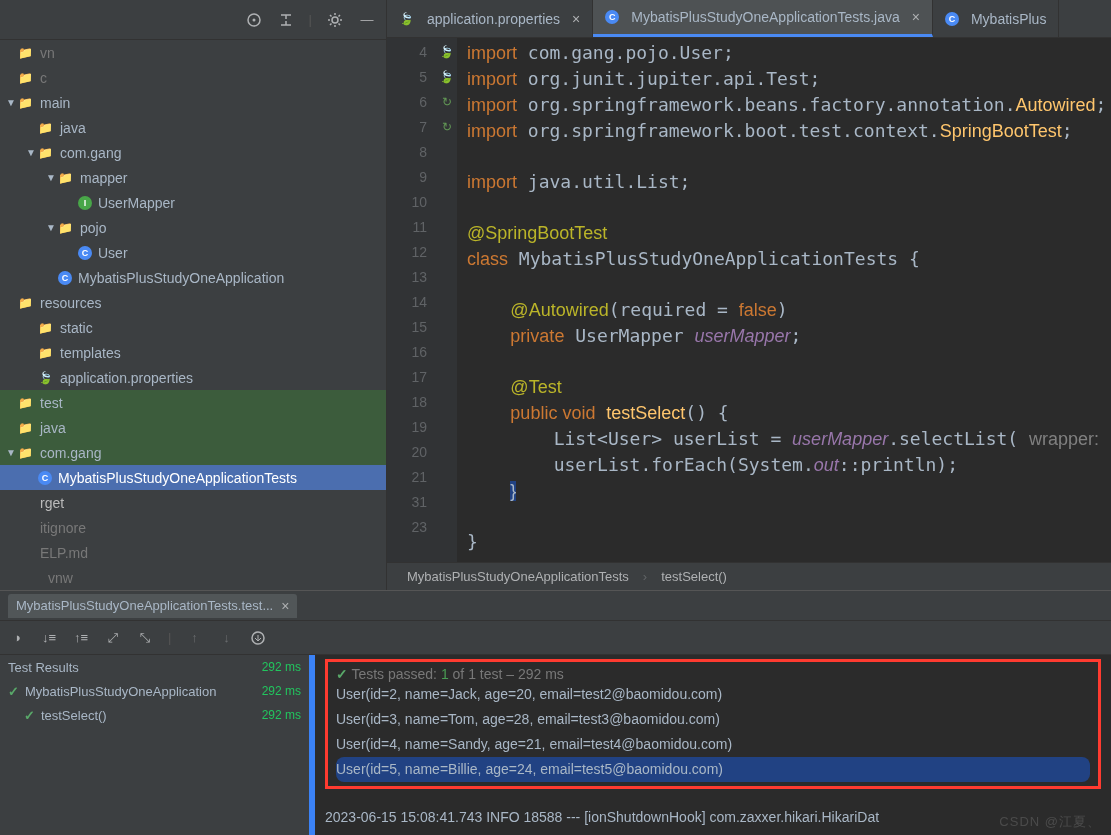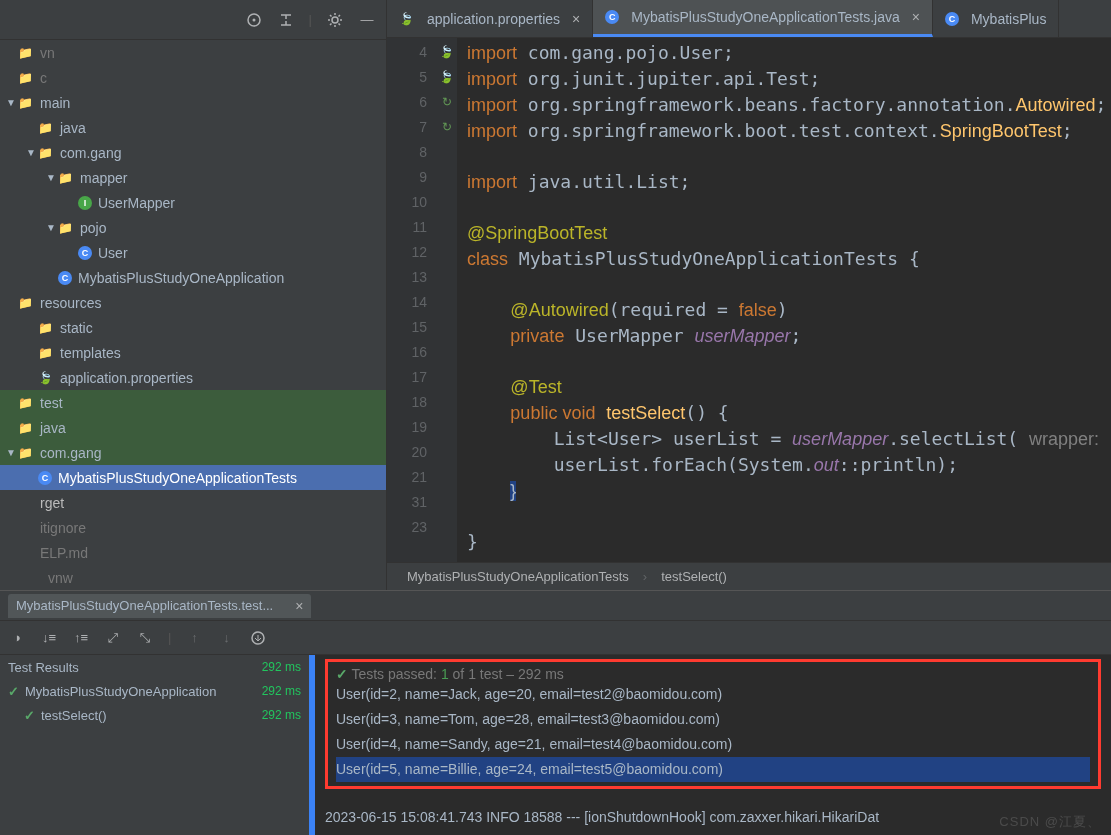--- a/index.html
+++ b/index.html
@@ -36,35 +36,35 @@
 .code { flex: 1; font-family: 'Consolas', monospace; font-size: 18px; line-height: 25px; padding: 2px 0 0 10px; white-space: pre; overflow: hidden; }
 .kw { color: #cc7832; }
 .anno { color: #bbb529; }
 .cls-use { color: #ffc66d; }
 .fld { color: #9876aa; font-style: italic; }
 .param { color: #808080; }
 .breadcrumb { height: 28px; background: #3c3f41; display: flex; align-items: center; padding: 0 20px; gap: 14px; color: #afb1b3; font-size: 13px; border-top: 1px solid #323232; }
 .bc-sep { color: #606366; }
 .bottom-panel { height: 245px; background: #2b2b2b; border-top: 1px solid #555; display: flex; flex-direction: column; }
 .run-tabs { height: 30px; background: #3c3f41; display: flex; align-items: center; padding: 0 8px; border-bottom: 1px solid #323232; }
-.run-tab { display: flex; align-items: center; gap: 16px; font-size: 13px; background: #515658; padding: 4px 8px; border-radius: 3px 3px 0 0; }
+.run-tab { display: flex; align-items: center; gap: 2px; font-size: 13px; background: #515658; padding: 4px 8px; border-radius: 3px 3px 0 0; }
 .run-toolbar { height: 34px; display: flex; align-items: center; padding: 0 8px; gap: 14px; background: #3c3f41; border-bottom: 1px solid #323232; }
 .run-body { flex: 1; display: flex; min-height: 0; }
 .test-tree { width: 315px; background: #3c3f41; border-right: 6px solid #3b82f6; font-size: 13px; overflow: hidden; }
 .test-row { display: flex; align-items: center; height: 24px; padding: 0 8px; justify-content: space-between; }
 .test-row.header { font-weight: normal; }
 .test-left { display: flex; align-items: center; gap: 6px; }
 .test-time { color: #22c55e; font-size: 12px; }
 .check { color: #59a869; font-weight: bold; }
 .console { flex: 1; font-family: 'Consolas', monospace; font-size: 14px; padding: 4px 10px; overflow: hidden; position: relative; }
 .highlight-box { border: 3px solid #ff3b30; padding: 4px 8px; }
 .pass-line { color: #499c54; }
 .pass-dim { color: #787878; }
 .out-line { color: #a9b7c6; line-height: 25px; }
-.out-sel { background: #214283; }
+.out-sel { background: #214283; border-radius: 8px; }
 .log-line { margin-top: 20px; color: #a9b7c6; white-space: nowrap; }
 .watermark { position: absolute; bottom: 4px; right: 10px; color: rgba(200,200,200,.2); font-size: 13px; letter-spacing: 1px; }
 svg { display: block; }
 </style>
 </head>
 <body>
 
 <div class="app">
   <div class="main-area">
 

